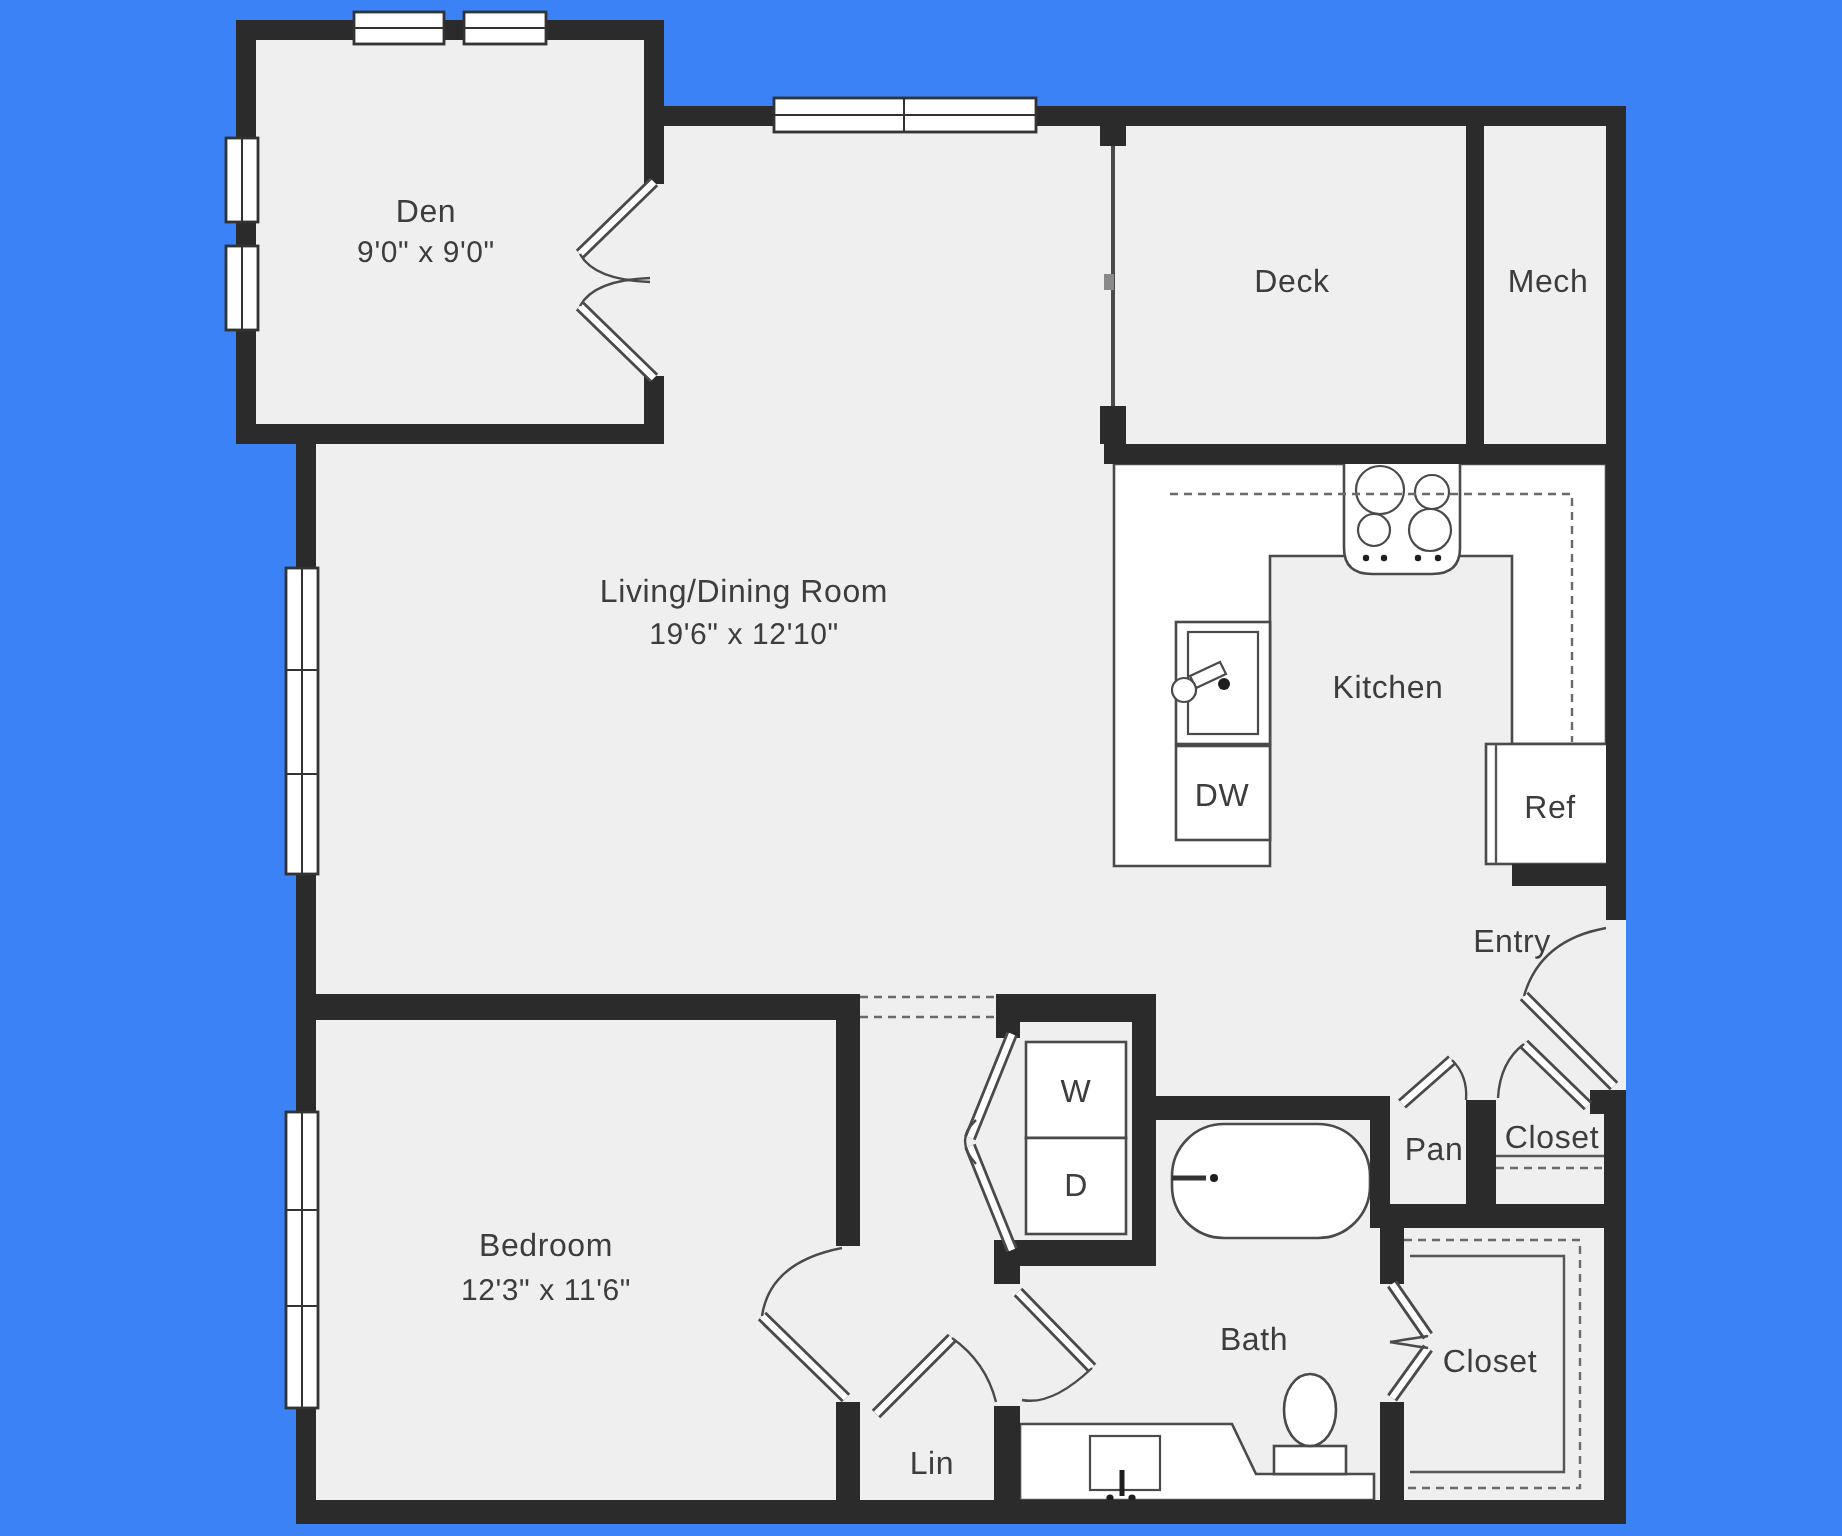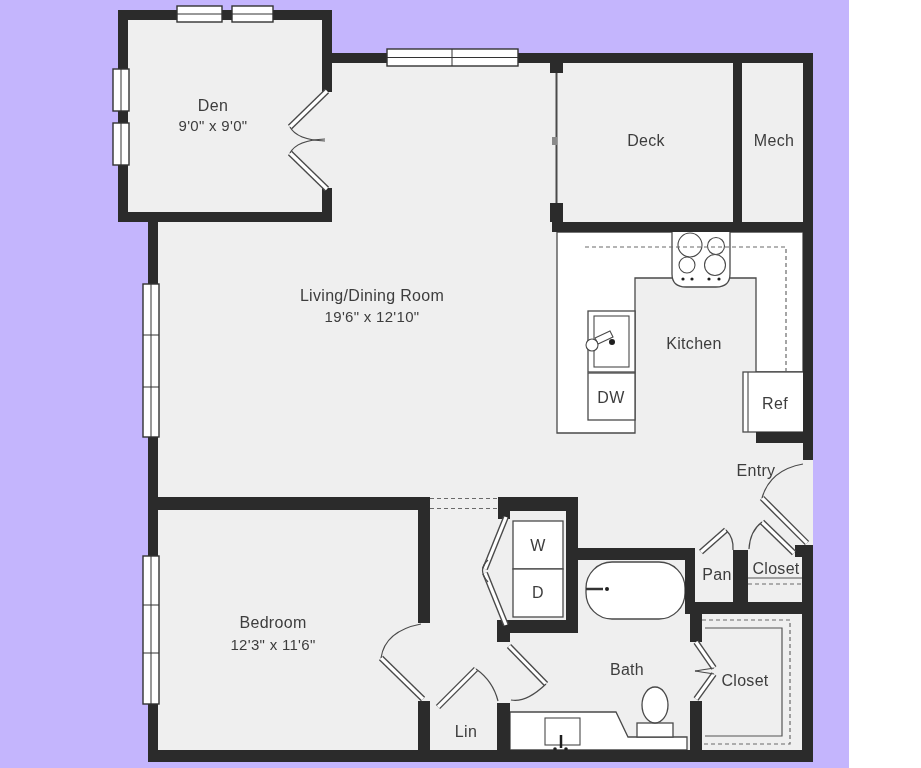--- a/index.html
+++ b/index.html
@@ -1,16 +1,16 @@
 <!DOCTYPE html>
 <html><head>
 <meta charset="utf-8">
 <style>
   html,body{margin:0;padding:0;background:#ffffff;}
-  #stage{position:relative;width:849px;height:768px;background:#c4b5fd;overflow:hidden;
+  #stage{position:relative;width:921px;height:768px;background:#3b82f6;overflow:hidden;
          font-family:"Liberation Sans", sans-serif;}
   svg{position:absolute;left:0;top:0;}
   .floor{fill:#efefef;}
   .wall{fill:#2b2b2b;}
   .fix{fill:#ffffff;stroke:#4a4a4a;stroke-width:1.3;}
   .fixthin{fill:#ffffff;stroke:#4a4a4a;stroke-width:1.1;}
   .win{fill:#ffffff;stroke:#333333;stroke-width:1.4;}
   .winline{stroke:#333333;stroke-width:1;fill:none;}
   .leaf-o{stroke:#4a4a4a;stroke-width:6;stroke-linecap:butt;}
   .leaf-i{stroke:#ffffff;stroke-width:3.2;stroke-linecap:butt;}

